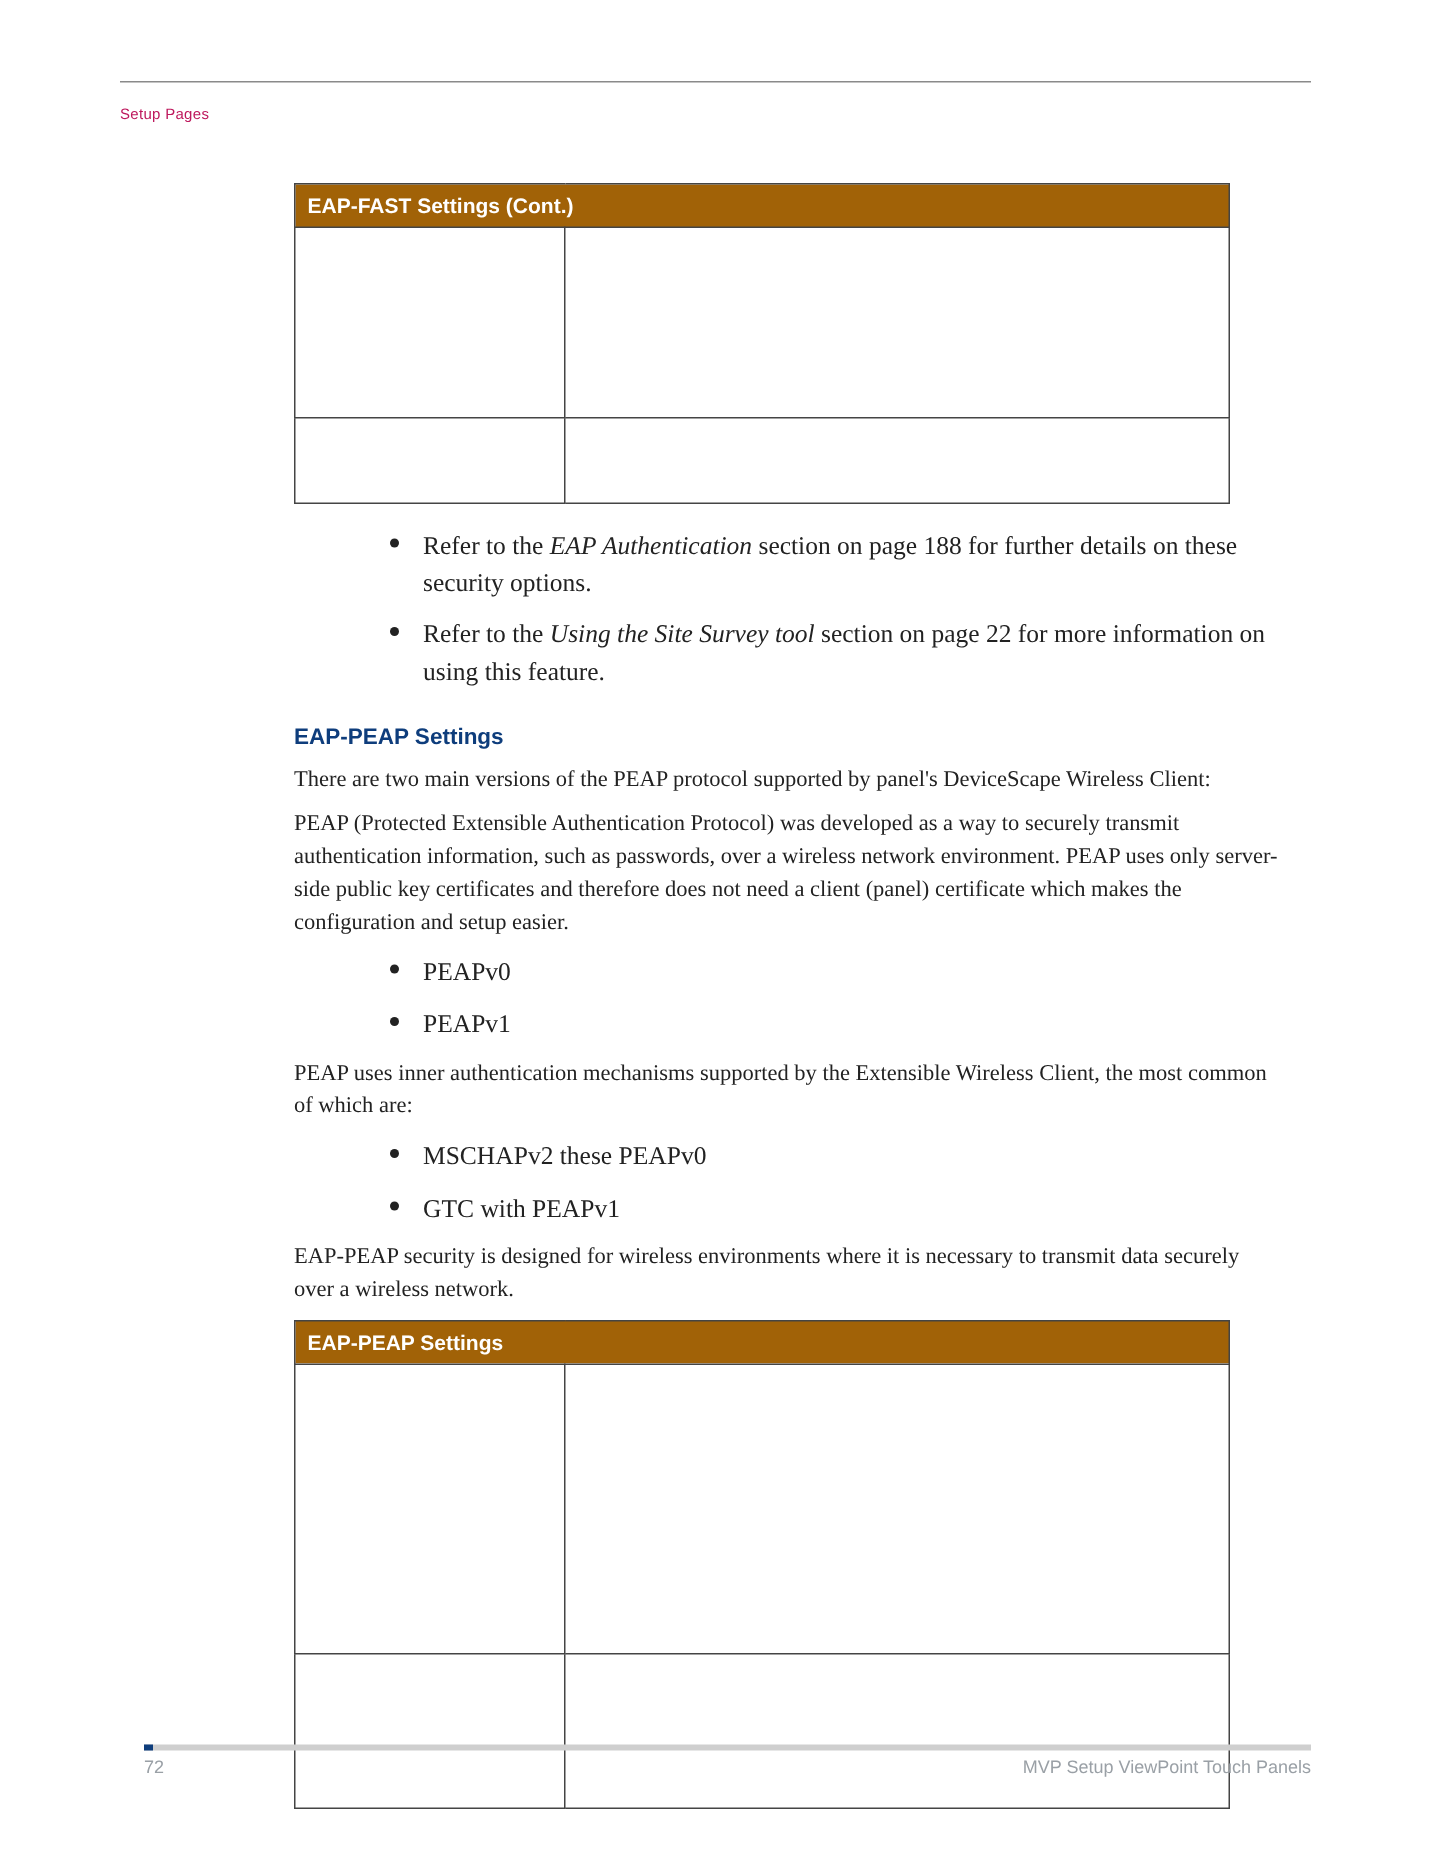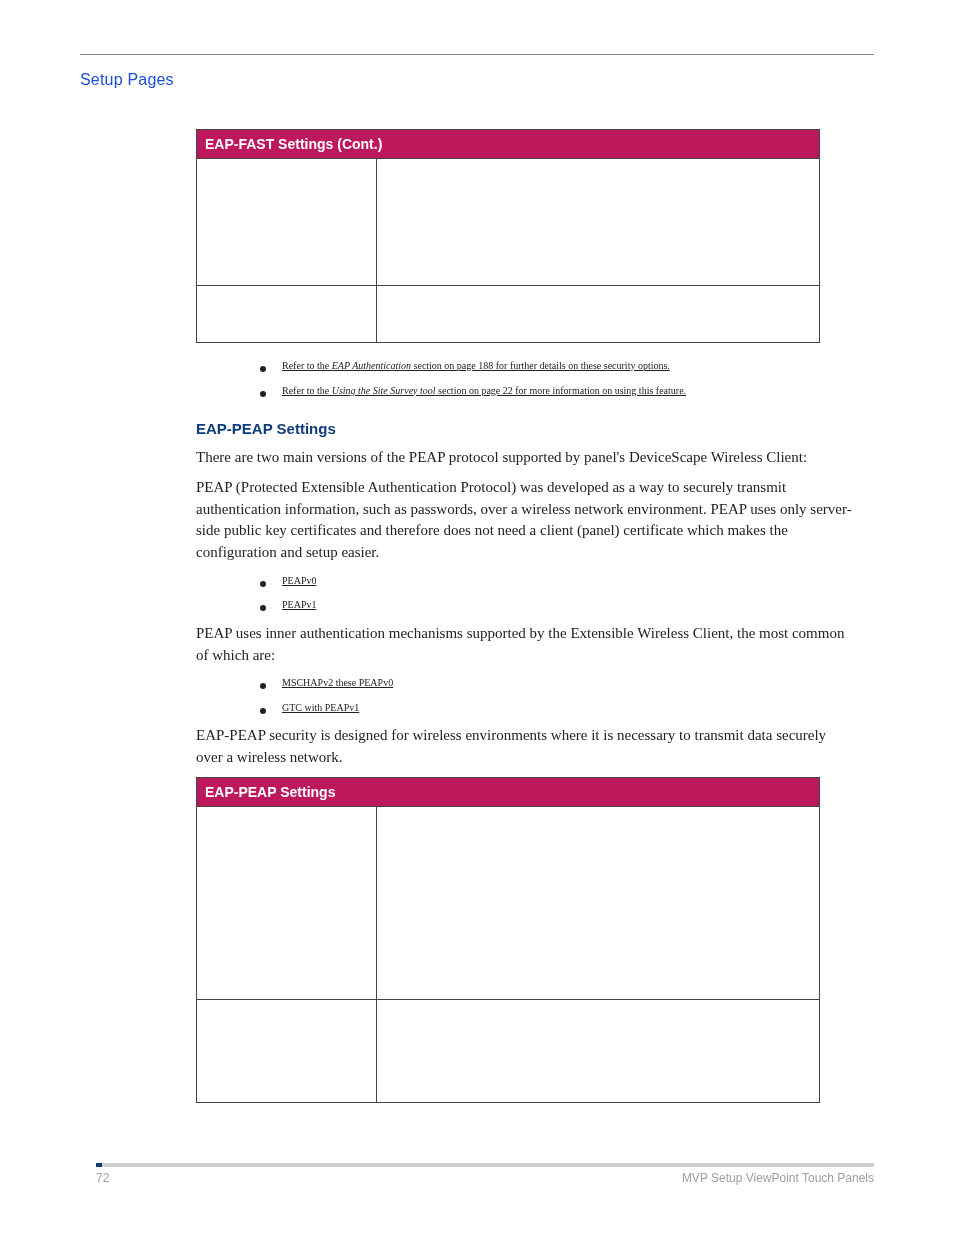--- a/index.html
+++ b/index.html
@@ -18,39 +18,39 @@
     box-sizing: border-box;
     height: 100%;
     position: relative;
   }
   .top-rule {
     border-top: 1px solid #8a8a8a;
     margin: 0 0 6px 0;
   }
   .header-label {
     font-family: Arial, "Helvetica Neue", sans-serif;
-    color: #1d4ed8;
-    font-size: 16px;
+    color: #be185d;
+    font-size: 10px;
     margin: 16px 0 40px 0;
     letter-spacing: .2px;
   }
   .content {
     margin-left: 116px;
     margin-right: 20px;
   }
   table.settings {
     width: 624px;
     border-collapse: collapse;
     table-layout: fixed;
     margin: 0 0 16px 0;
   }
   table.settings col.left { width: 180px; }
   table.settings col.right { width: auto; }
   table.settings th.title {
-    background: #be185d;
+    background: #a16207;
     color: #fff;
     font-family: Arial, "Helvetica Neue", sans-serif;
     font-weight: bold;
     font-size: 14px;
     text-align: left;
     padding: 6px 8px;
     border: 1px solid #444;
   }
   table.settings td {
     border: 1px solid #444;
@@ -64,23 +64,22 @@
 
   ul.bullets {
     list-style: none;
     margin: 10px 0 10px 64px;
     padding: 0;
   }
   ul.bullets li {
     position: relative;
     padding-left: 22px;
     margin: 6px 0 10px 0;
-    font-size: 10px;
+    font-size: 17px;
     line-height: 1.45;
-    text-decoration: underline;
   }
   ul.bullets li::before {
     content: "";
     position: absolute;
     left: 0;
     top: 7px;
     width: 6px;
     height: 6px;
     border-radius: 50%;
     background: #222;

